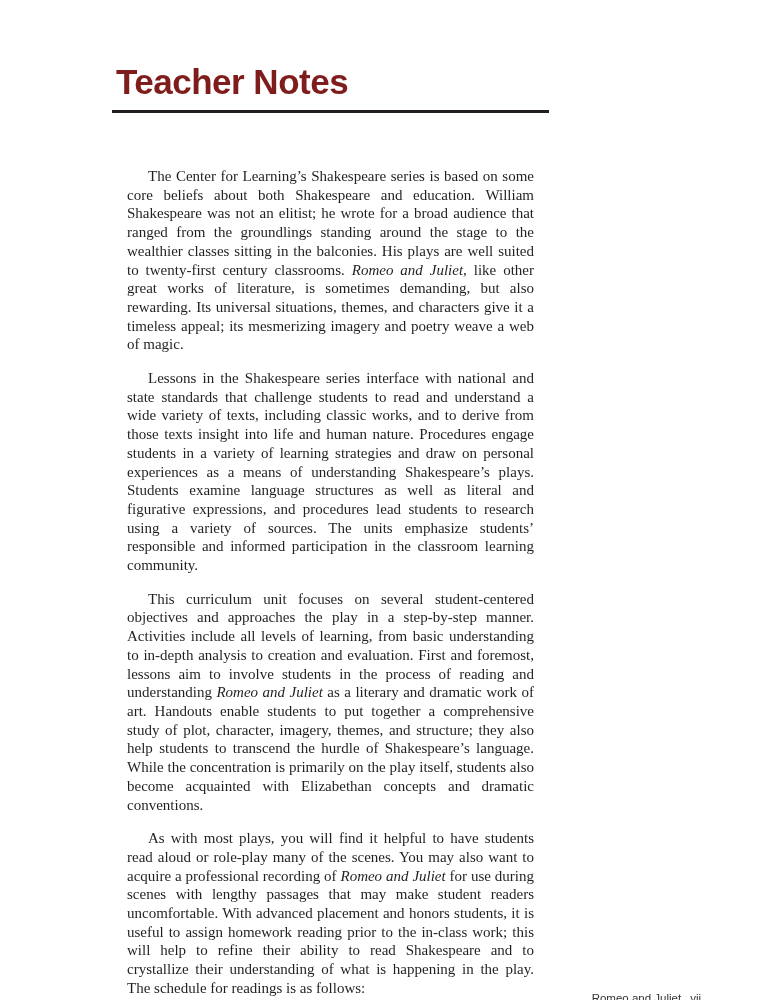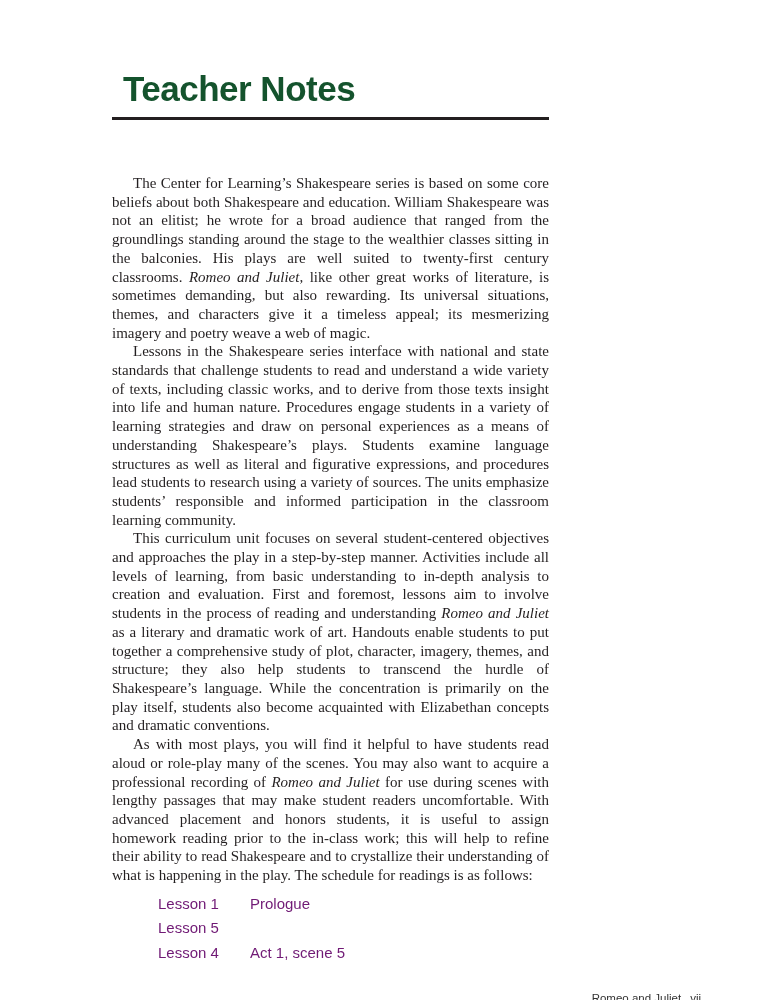--- a/index.html
+++ b/index.html
@@ -15,38 +15,38 @@
     overflow: hidden;
     font-family: "Liberation Serif", serif;
   }
   .content {
     position: absolute;
     left: 112px;
     top: 60px;
     width: 437px;
   }
   .page-title {
-    margin: 11px;
+    margin: 4px;
     font-family: "Liberation Sans", sans-serif;
     font-weight: 700;
     font-size: 35px;
     line-height: 1.0;
     letter-spacing: -0.5px;
-    color: #14532d;
+    color: #7f1d1d;
   }
   .title-rule {
     height: 3px;
     background: #231f20;
     margin-top: 11px;
   }
   .body-text {
     margin-top: 54px;
   }
   .body-text p {
-    margin: 0;
+    margin: 15px;
     font-family: "Liberation Serif", serif;
     font-size: 15px;
     line-height: 18.7px;
     text-align: justify;
     text-indent: 21px;
     color: #231f20;
   }
   .reading-schedule {
     margin-top: 7px;
     margin-left: 46px;

